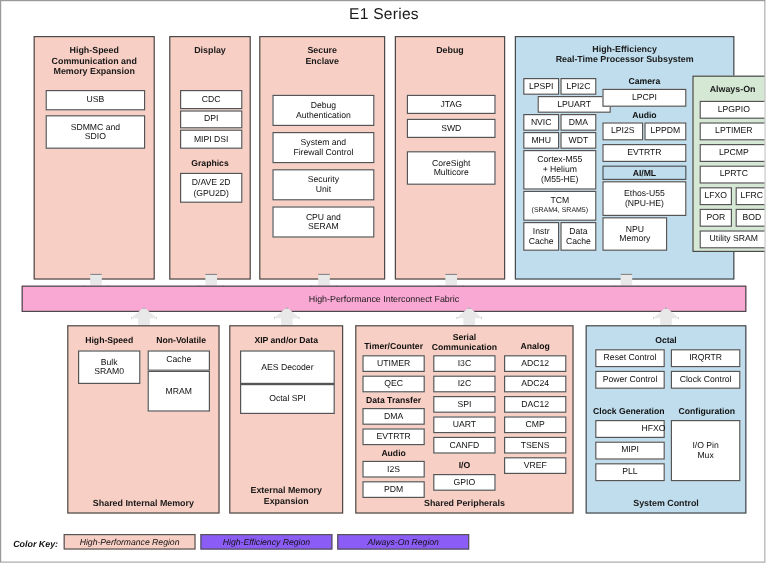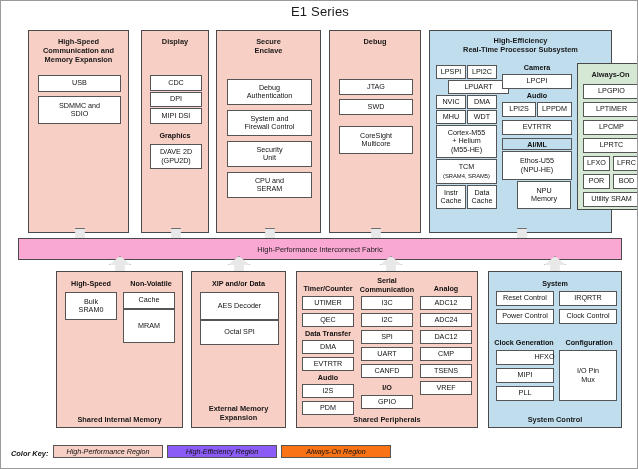--- a/index.html
+++ b/index.html
@@ -103,21 +103,21 @@
     <div class="box" style="left:37px;top:154px;width:30px;height:24px;">Data<br>Cache</div>
 
     <div class="grp" style="left:72px;right:auto;width:70px;top:33px;">Camera</div>
     <div class="box" style="left:72px;top:43px;width:70px;height:15px;">LPCPI</div>
     <div class="grp" style="left:72px;right:auto;width:70px;top:61px;">Audio</div>
     <div class="box" style="left:72px;top:71px;width:34px;height:15px;">LPI2S</div>
     <div class="box" style="left:107px;top:71px;width:35px;height:15px;">LPPDM</div>
     <div class="box" style="left:72px;top:89px;width:70px;height:15px;">EVTRTR</div>
     <div class="grp hdr-he" style="left:72px;right:auto;width:70px;top:107px;border:1.1px solid #555;height:12px;line-height:11px;box-sizing:border-box;">AI/ML</div>
     <div class="box" style="left:72px;top:120px;width:70px;height:29px;">Ethos-U55<br>(NPU-HE)</div>
-    <div class="box" style="left:72px;top:150px;width:54px;height:28px;margin-left:15px;">NPU<br>Memory</div>
+    <div class="box" style="left:72px;top:150px;width:54px;height:28px;">NPU<br>Memory</div>
 
     <div class="region ao" style="left:147px;top:32px;width:67px;height:147px;">
       <div class="rtitle" style="top:6px;">Always-On</div>
       <div class="box" style="left:5px;top:20px;width:57px;height:15px;">LPGPIO</div>
       <div class="box" style="left:5px;top:38px;width:57px;height:15px;">LPTIMER</div>
       <div class="box" style="left:5px;top:56px;width:57px;height:15px;">LPCMP</div>
       <div class="box" style="left:5px;top:74px;width:57px;height:15px;">LPRTC</div>
       <div class="box" style="left:5px;top:92px;width:27px;height:15px;">LFXO</div>
       <div class="box" style="left:35px;top:92px;width:27px;height:15px;">LFRC</div>
       <div class="box" style="left:5px;top:110px;width:27px;height:15px;">POR</div>
@@ -181,34 +181,34 @@
     <div class="box" style="left:123px;top:41px;width:52px;height:14px;">ADC24</div>
     <div class="box" style="left:123px;top:58px;width:52px;height:14px;">DAC12</div>
     <div class="box" style="left:123px;top:75px;width:52px;height:14px;">CMP</div>
     <div class="box" style="left:123px;top:92px;width:52px;height:14px;">TSENS</div>
     <div class="box" style="left:123px;top:109px;width:52px;height:14px;">VREF</div>
 
     <div class="rtitle bot">Shared Peripherals</div>
   </div>
 
   <div class="region he" style="left:487px;top:270px;width:134px;height:157px;">
-    <div class="grp" style="top:8px;">System</div>
+    <div class="grp" style="top:8px;">Octal</div>
     <div class="box" style="left:7px;top:19px;width:58px;height:15px;">Reset Control</div>
     <div class="box" style="left:70px;top:19px;width:58px;height:15px;">IRQRTR</div>
     <div class="box" style="left:7px;top:37px;width:58px;height:15px;">Power Control</div>
     <div class="box" style="left:70px;top:37px;width:58px;height:15px;">Clock Control</div>
 
     <div class="grp" style="left:2px;width:66px;right:auto;top:67px;">Clock Generation</div>
     <div class="grp" style="left:68px;width:64px;right:auto;top:67px;">Configuration</div>
     <div class="box" style="left:7px;top:78px;width:58px;height:15px;padding-left:40px;">HFXO</div>
     <div class="box" style="left:7px;top:96px;width:58px;height:15px;">MIPI</div>
     <div class="box" style="left:7px;top:114px;width:58px;height:15px;">PLL</div>
     <div class="box" style="left:70px;top:78px;width:58px;height:51px;">I/O Pin<br>Mux</div>
 
     <div class="rtitle bot">System Control</div>
   </div>
 
   <div class="legend-lbl" style="left:10px;top:448px;text-align:right;">Color Key:</div>
   <div class="swatch" style="left:52px;top:444px;width:110px;height:13px;background:#f8cfc4;">High-Performance Region</div>
   <div class="swatch" style="left:166px;top:444px;width:110px;height:13px;background:#8b5cf6;">High-Efficiency Region</div>
-  <div class="swatch" style="left:280px;top:444px;width:110px;height:13px;background:#f97316;">Always-On Region</div>
+  <div class="swatch" style="left:280px;top:444px;width:110px;height:13px;background:#8b5cf6;">Always-On Region</div>
 
 </div>
 
 </body></html>

